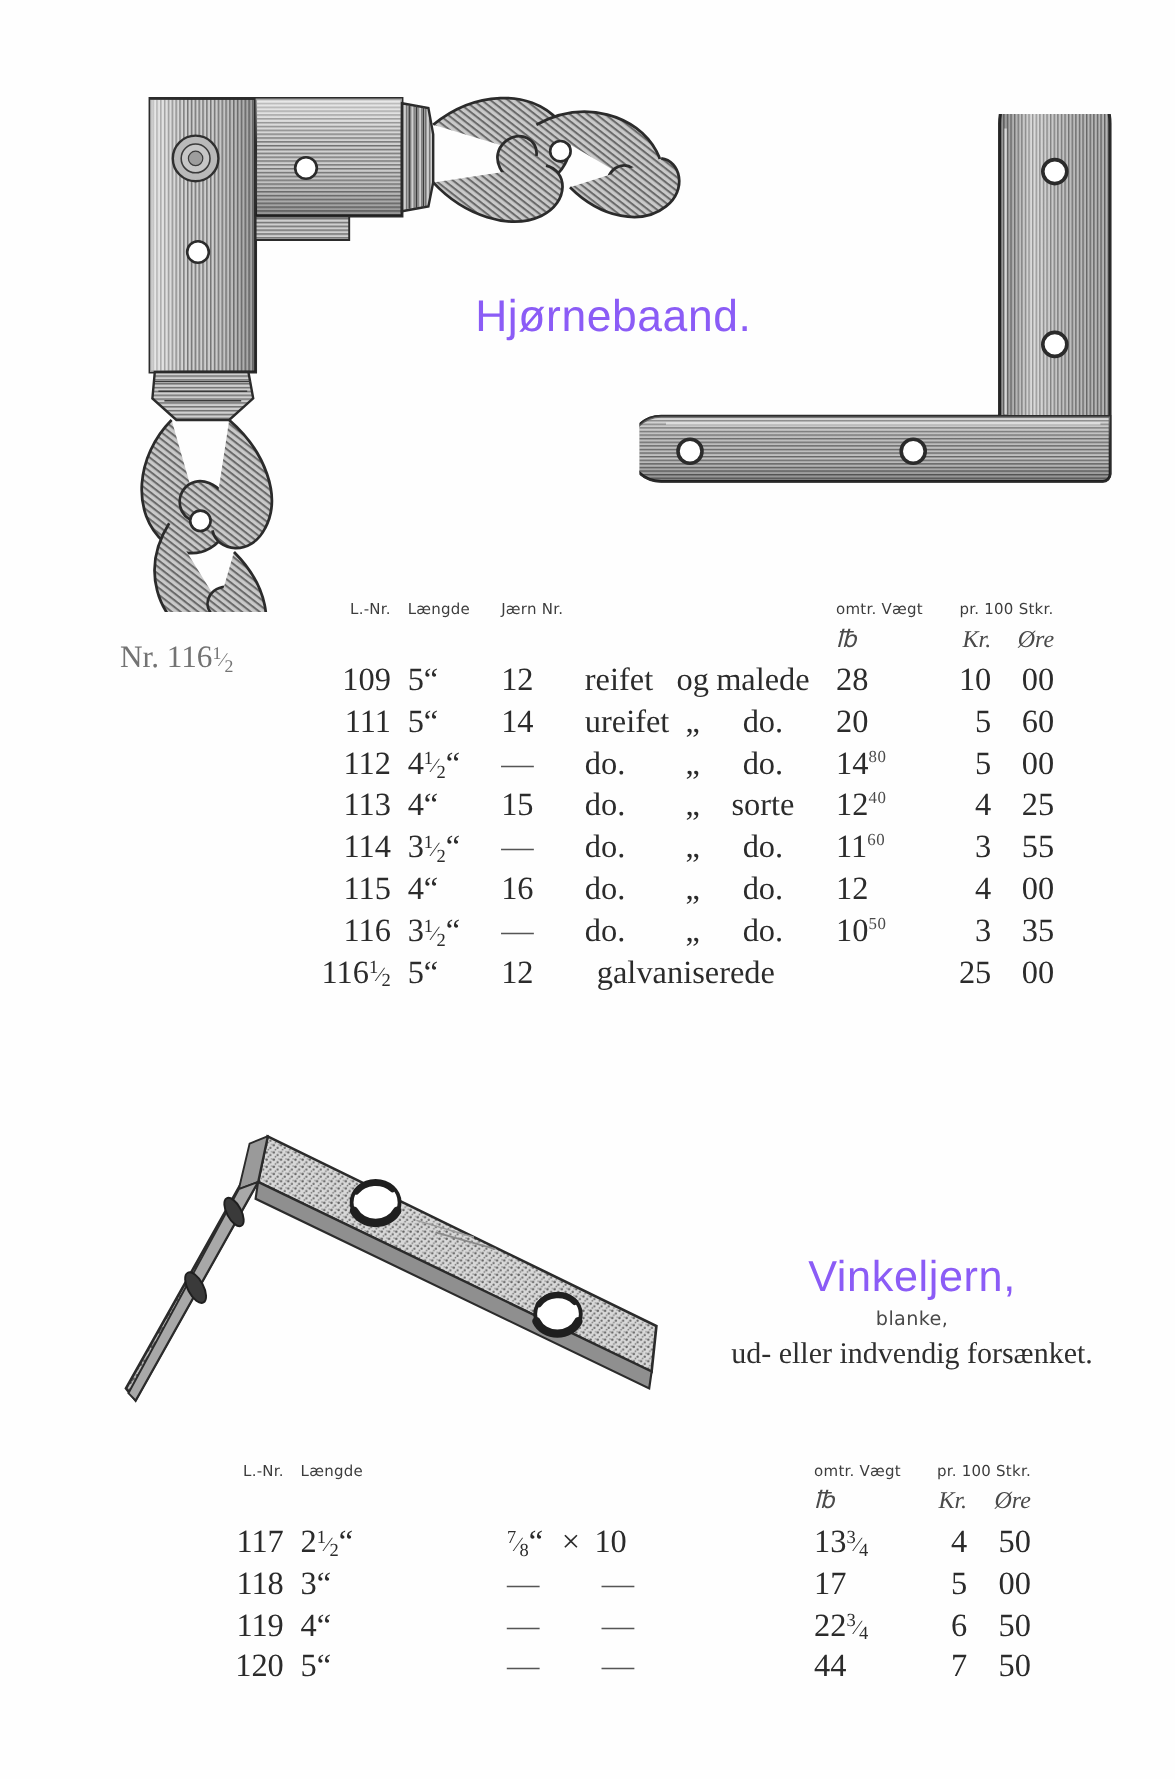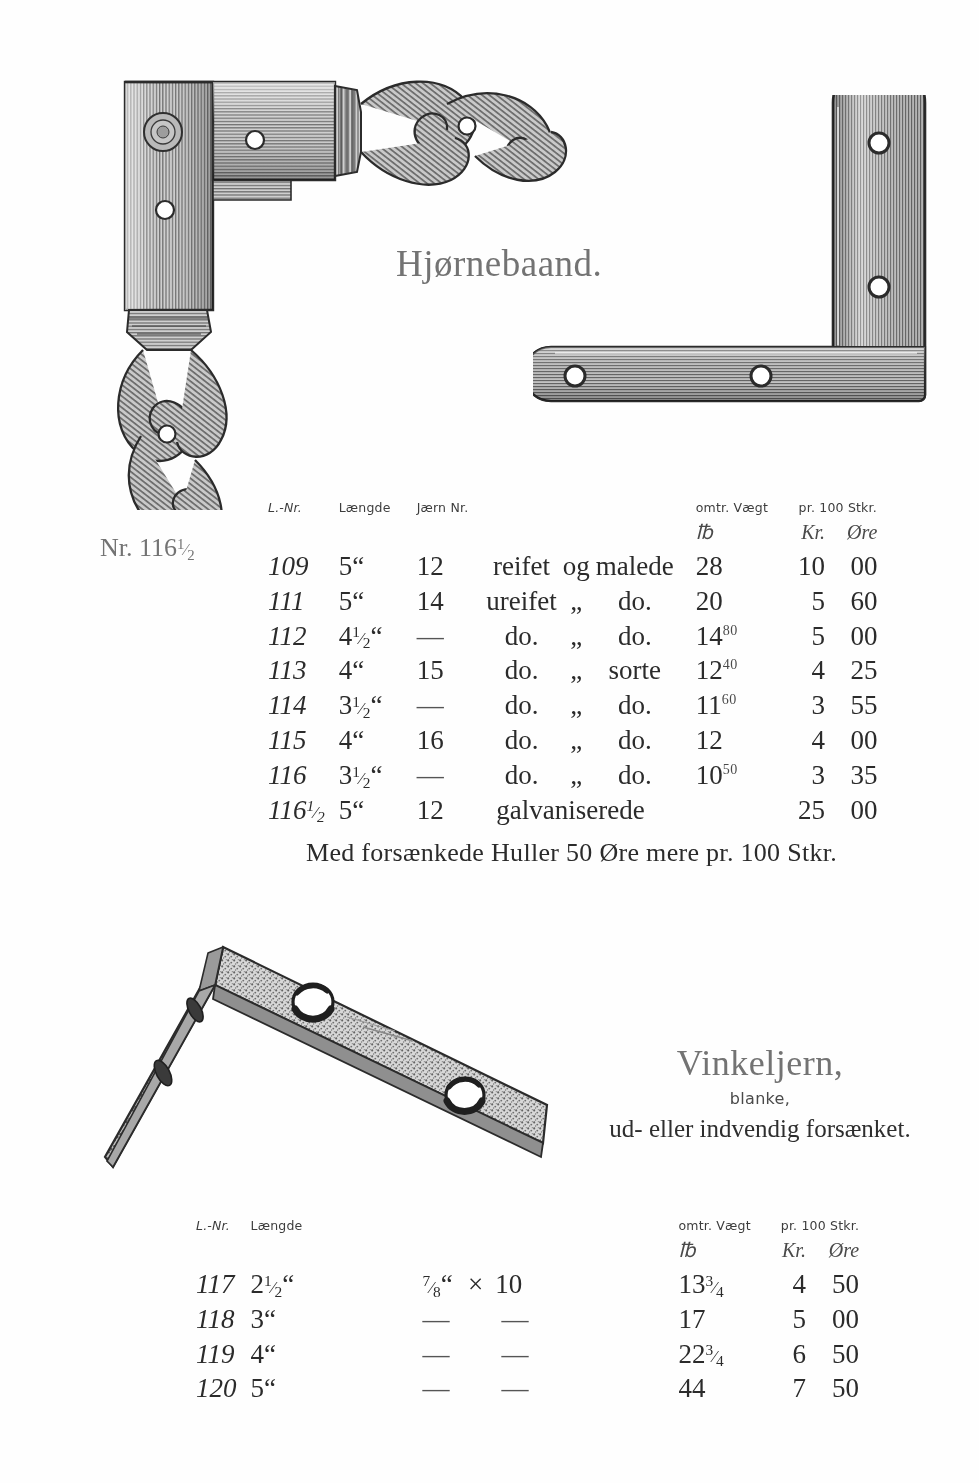--- a/index.html
+++ b/index.html
@@ -19,23 +19,23 @@
 
   
   .page {
     position: absolute;
     inset: 0;
     background: #fefefe;
   }
 
   
   .head-sans {
-    font-family: Liberation Serif, serif;
+    font-family: Liberation Sans, sans-serif;
     font-weight: 400;
-    color: #737373;
+    color: #8b5cf6;
     letter-spacing: 0.5px;
   }
 
   #title-hjornebaand {
     position: absolute;
     left: 396px;
     top: 245px;
     font-size: 37px;
     line-height: 1;
   }
@@ -103,24 +103,24 @@
   .unit {
     font-family: "Liberation Serif", serif;
     font-style: italic;
     font-size: 20px;
     color: #4a4a4a;
     padding-bottom: 4px !important;
   }
 
   .dcell { font-size: 27px; line-height: 1.29; }
 
-  .c-lnr   { text-align: left;   padding-right: 14px !important; font-style: italic; }
+  .c-lnr   { text-align: right;   padding-right: 14px !important; }
   .c-len   { text-align: left;   padding-right: 26px !important; }
   .c-jern  { text-align: left; padding-right: 18px !important; }
-  .c-d1    { text-align: center; padding-right: 6px !important; }
+  .c-d1    { padding-right: 6px !important; }
   .c-dit   { text-align: center; padding-right: 6px !important; }
   .c-d2    { text-align: center; padding-right: 22px !important; }
   .c-wt    { text-align: left;   padding-right: 30px !important; }
   .c-kr    { text-align: right;  padding-right: 22px !important; }
   .c-or    { text-align: right; }
 
   sup.sm {
     font-size: 0.52em;
     vertical-align: super;
     letter-spacing: .5px;
@@ -460,21 +460,20 @@
           <td class="dcell c-len">5<span class="inch">“</span></td>
           <td class="dcell c-jern">12</td>
           <td class="dcell c-d1" colspan="3" style="text-align:left;padding-left:10px;">galvaniserede</td>
           <td class="dcell c-wt"></td>
           <td class="dcell c-kr">25</td>
           <td class="dcell c-or">00</td>
         </tr>
       </tbody>
   </table>
 
-  <div id="footnote-1">Med forsænkede Huller 50 Øre mere pr. 100 Stkr.</div>
 
   <div id="vinkel-block">
     <span id="title-vinkeljern" class="head-sans">Vinkeljern,</span>
     <span id="subtitle-blanke">blanke,</span>
     <span id="subtitle-forsaenket">ud- eller indvendig forsænket.</span>
   </div>
 
   <table class="cat-table" id="table-vinkeljern" style="left:196px; top:1218px;">
     <thead>
       <tr>

